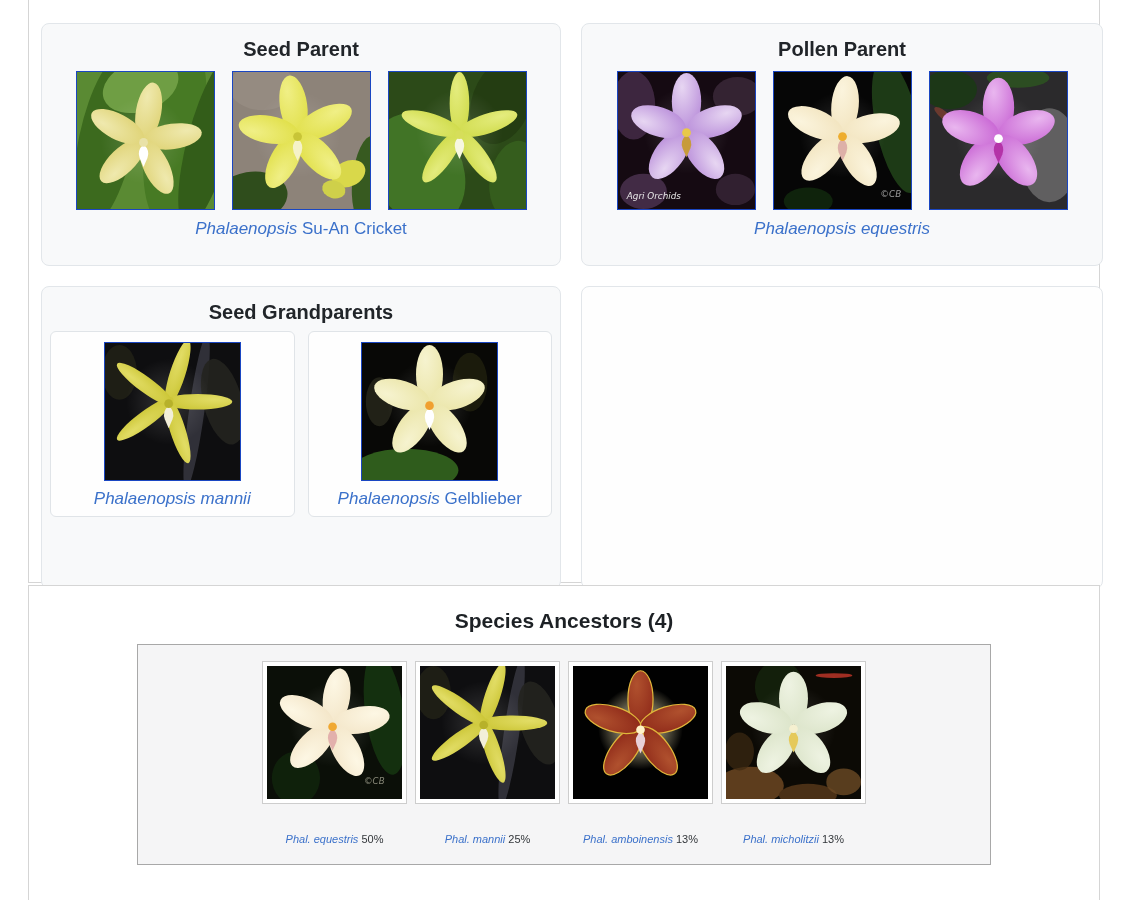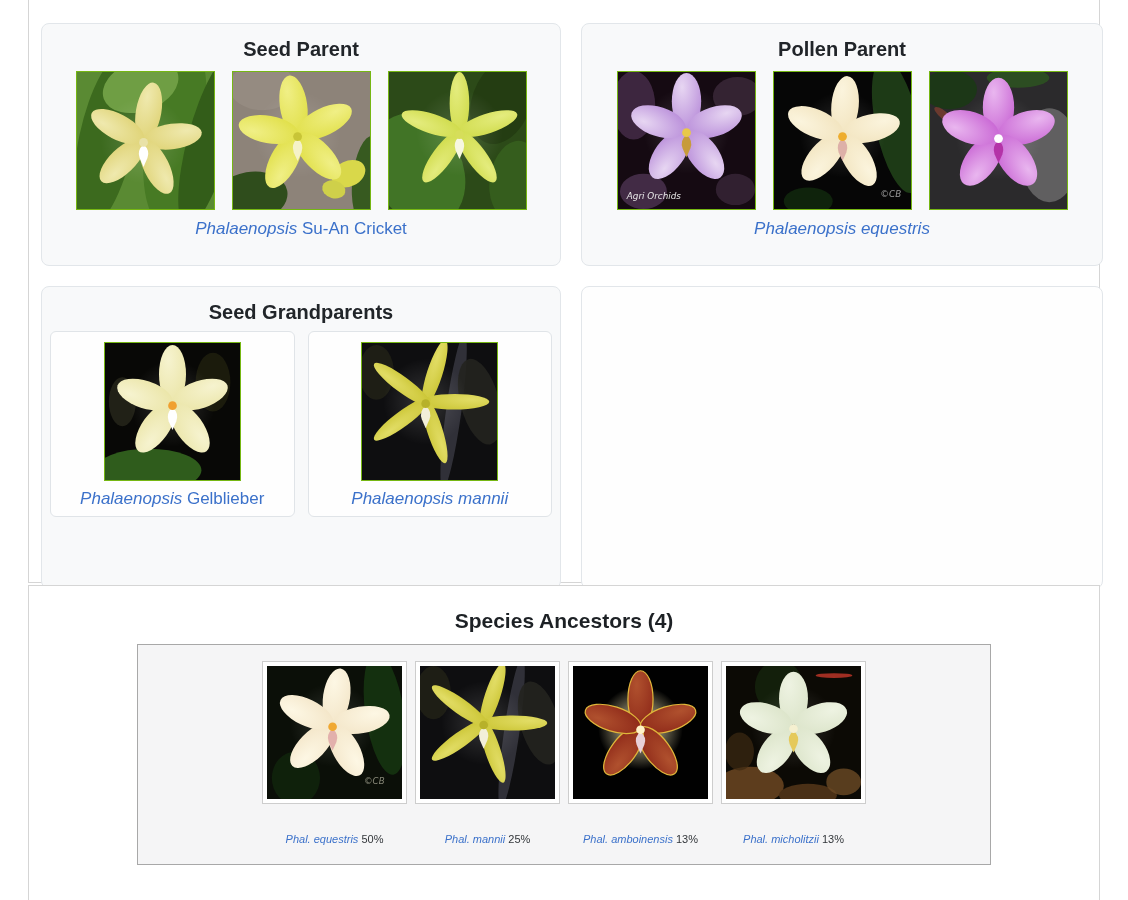--- a/index.html
+++ b/index.html
@@ -14,21 +14,21 @@
   .pgrid { display:grid; grid-template-columns:520px 522px; column-gap:8px; row-gap:18px;gap:20px; }
 
   .panel { background:#f8f9fa; border:1px solid #e2e6ea; border-radius:8px; text-align:center; }
   .panel.h243 { height:243px; }
   .panel.h236 { height:303px; }
   .panel.empty { background:#fefefe; }
 
   .panel h2 { font-size:20px; font-weight:bold; color:#212529; padding-top:13px; line-height:24px; }
 
   .img-row { display:flex; justify-content:center; gap:17px; margin-top:10px; }
-  .photo { width:139px; height:139px; border:1px solid rgba(0,0,0,0.10); overflow:hidden; cursor:pointer; background:#84cc16; }
+  .photo { width:139px; height:139px; border:1px solid rgba(0,0,0,0.10); overflow:hidden; cursor:pointer; background:#1d4ed8; }
   .photo svg { display:block; }
 
   .caption { margin-top:8px; font-size:17px; color:#3b71ca; line-height:21px; cursor:pointer; }
   .caption .it { font-style:italic; }
 
   .subgrid { display:grid; grid-template-columns:1fr 1fr; gap:13px; padding:0 8px; margin-top:7px; }
   .subcard { background:#fefefe; border:1px solid #e0e4e8; border-radius:6px; height:186px; padding-top:10px; text-align:center; }
   .subcard .photo { width:137px; height:139px; margin:0 auto; }
   .subcard .caption { margin-top:7px; }
 
@@ -286,20 +286,59 @@
         <div class="caption"><span class="it">Phalaenopsis equestris</span> <span></span></div>
       </div>
 
       <div class="panel h236">
         <h2>Seed Grandparents</h2>
         <div class="subgrid">
           <div class="subcard">
             <div class="photo">
                 <svg viewBox="0 0 140 140" width="100%" height="100%" preserveAspectRatio="none">
                   <defs>
+                    <radialGradient id="pf7" cx="35%" cy="25%" r="95%">
+                      <stop offset="0%" stop-color="#e2dd66"></stop>
+                      <stop offset="100%" stop-color="#c8c22e"></stop>
+                    </radialGradient>
+                    <radialGradient id="gf7">
+                      <stop offset="0%" stop-color="#ffffff" stop-opacity="0.16"></stop>
+                      <stop offset="100%" stop-color="#ffffff" stop-opacity="0"></stop>
+                    </radialGradient>
+                  </defs>
+                  <rect width="140" height="140" fill="#0e0e10"></rect>
+                  <ellipse cx="95" cy="70" rx="8" ry="80" fill="#3a3a42" opacity="0.8" transform="rotate(8 95 70)"></ellipse>
+                  <ellipse cx="122" cy="60" rx="20" ry="45" fill="#23231f" opacity="0.9" transform="rotate(-15 122 60)"></ellipse>
+                  <ellipse cx="15" cy="30" rx="18" ry="28" fill="#2e2e1a" opacity="0.5" transform="rotate(0 15 30)"></ellipse>
+                  <circle cx="66" cy="60" r="44" fill="url(#gf7)"></circle>
+                  <g transform="rotate(18 66 60)">
+                    <ellipse cx="66" cy="30" rx="8" ry="36" fill="url(#pf7)"></ellipse>
+                  </g>
+                  <g transform="rotate(90 66 60)">
+                    <ellipse cx="66" cy="30" rx="8" ry="36" fill="url(#pf7)"></ellipse>
+                  </g>
+                  <g transform="rotate(162 66 60)">
+                    <ellipse cx="66" cy="30" rx="8" ry="36" fill="url(#pf7)"></ellipse>
+                  </g>
+                  <g transform="rotate(234 66 60)">
+                    <ellipse cx="66" cy="30" rx="8" ry="36" fill="url(#pf7)"></ellipse>
+                  </g>
+                  <g transform="rotate(306 66 60)">
+                    <ellipse cx="66" cy="30" rx="8" ry="36" fill="url(#pf7)"></ellipse>
+                  </g>
+                  <path d="M 66 64 q 7 6 4 14 l -4 9 l -4 -9 q -3 -8 4 -14 z" fill="#f2efd8"></path>
+                  <circle cx="66" cy="62" r="4.5" fill="#b7b12a"></circle>
+                </svg>
+              </div>
+            <div class="caption"><span class="it">Phalaenopsis mannii</span> <span></span></div>
+          </div>
+          <div class="subcard">
+            <div class="photo">
+                <svg viewBox="0 0 140 140" width="100%" height="100%" preserveAspectRatio="none">
+                  <defs>
                     <radialGradient id="pf6" cx="35%" cy="25%" r="95%">
                       <stop offset="0%" stop-color="#f6f3cf"></stop>
                       <stop offset="100%" stop-color="#e9e3a2"></stop>
                     </radialGradient>
                     <radialGradient id="gf6">
                       <stop offset="0%" stop-color="#ffffff" stop-opacity="0.16"></stop>
                       <stop offset="100%" stop-color="#ffffff" stop-opacity="0"></stop>
                     </radialGradient>
                   </defs>
                   <rect width="140" height="140" fill="#080806"></rect>
@@ -320,59 +359,20 @@
                     <ellipse cx="70" cy="32" rx="14" ry="30" fill="url(#pf6)"></ellipse>
                   </g>
                   <g transform="rotate(288 70 62)">
                     <ellipse cx="70" cy="32" rx="14" ry="30" fill="url(#pf6)"></ellipse>
                   </g>
                   <path d="M 70 66 q 7 6 4 14 l -4 9 l -4 -9 q -3 -8 4 -14 z" fill="#ffffff"></path>
                   <circle cx="70" cy="64" r="4.5" fill="#f0a030"></circle>
                 </svg>
               </div>
             <div class="caption"><span class="it">Phalaenopsis</span> <span>Gelblieber</span></div>
-          </div>
-          <div class="subcard">
-            <div class="photo">
-                <svg viewBox="0 0 140 140" width="100%" height="100%" preserveAspectRatio="none">
-                  <defs>
-                    <radialGradient id="pf7" cx="35%" cy="25%" r="95%">
-                      <stop offset="0%" stop-color="#e2dd66"></stop>
-                      <stop offset="100%" stop-color="#c8c22e"></stop>
-                    </radialGradient>
-                    <radialGradient id="gf7">
-                      <stop offset="0%" stop-color="#ffffff" stop-opacity="0.16"></stop>
-                      <stop offset="100%" stop-color="#ffffff" stop-opacity="0"></stop>
-                    </radialGradient>
-                  </defs>
-                  <rect width="140" height="140" fill="#0e0e10"></rect>
-                  <ellipse cx="95" cy="70" rx="8" ry="80" fill="#3a3a42" opacity="0.8" transform="rotate(8 95 70)"></ellipse>
-                  <ellipse cx="122" cy="60" rx="20" ry="45" fill="#23231f" opacity="0.9" transform="rotate(-15 122 60)"></ellipse>
-                  <ellipse cx="15" cy="30" rx="18" ry="28" fill="#2e2e1a" opacity="0.5" transform="rotate(0 15 30)"></ellipse>
-                  <circle cx="66" cy="60" r="44" fill="url(#gf7)"></circle>
-                  <g transform="rotate(18 66 60)">
-                    <ellipse cx="66" cy="30" rx="8" ry="36" fill="url(#pf7)"></ellipse>
-                  </g>
-                  <g transform="rotate(90 66 60)">
-                    <ellipse cx="66" cy="30" rx="8" ry="36" fill="url(#pf7)"></ellipse>
-                  </g>
-                  <g transform="rotate(162 66 60)">
-                    <ellipse cx="66" cy="30" rx="8" ry="36" fill="url(#pf7)"></ellipse>
-                  </g>
-                  <g transform="rotate(234 66 60)">
-                    <ellipse cx="66" cy="30" rx="8" ry="36" fill="url(#pf7)"></ellipse>
-                  </g>
-                  <g transform="rotate(306 66 60)">
-                    <ellipse cx="66" cy="30" rx="8" ry="36" fill="url(#pf7)"></ellipse>
-                  </g>
-                  <path d="M 66 64 q 7 6 4 14 l -4 9 l -4 -9 q -3 -8 4 -14 z" fill="#f2efd8"></path>
-                  <circle cx="66" cy="62" r="4.5" fill="#b7b12a"></circle>
-                </svg>
-              </div>
-            <div class="caption"><span class="it">Phalaenopsis mannii</span> <span></span></div>
           </div>
         </div>
       </div>
 
       <div class="panel h236 empty"></div>
 
     </div>
   </section>
 
   <section class="outer species-sec">

